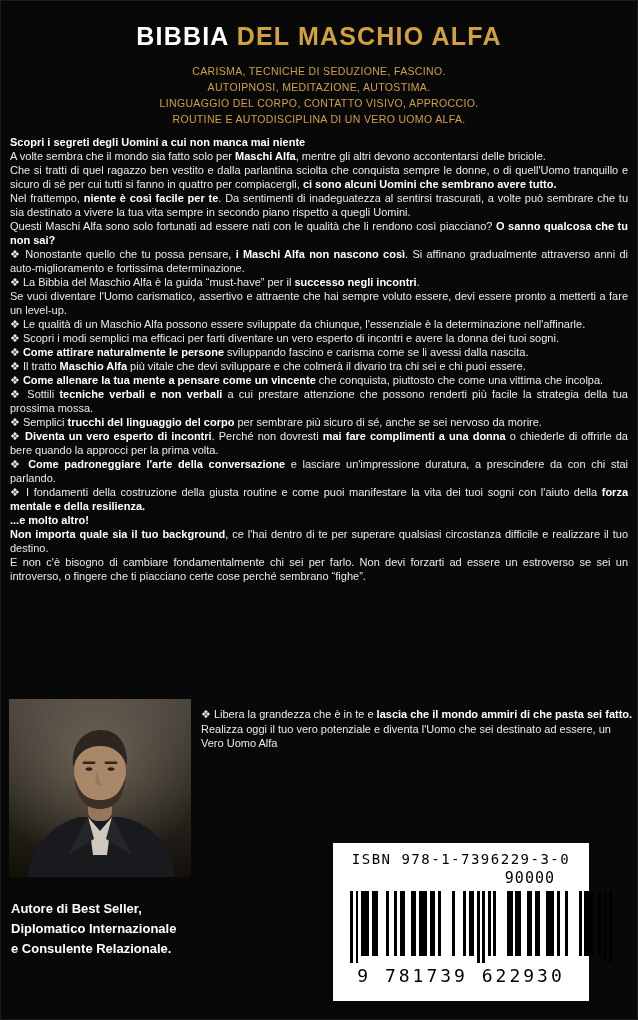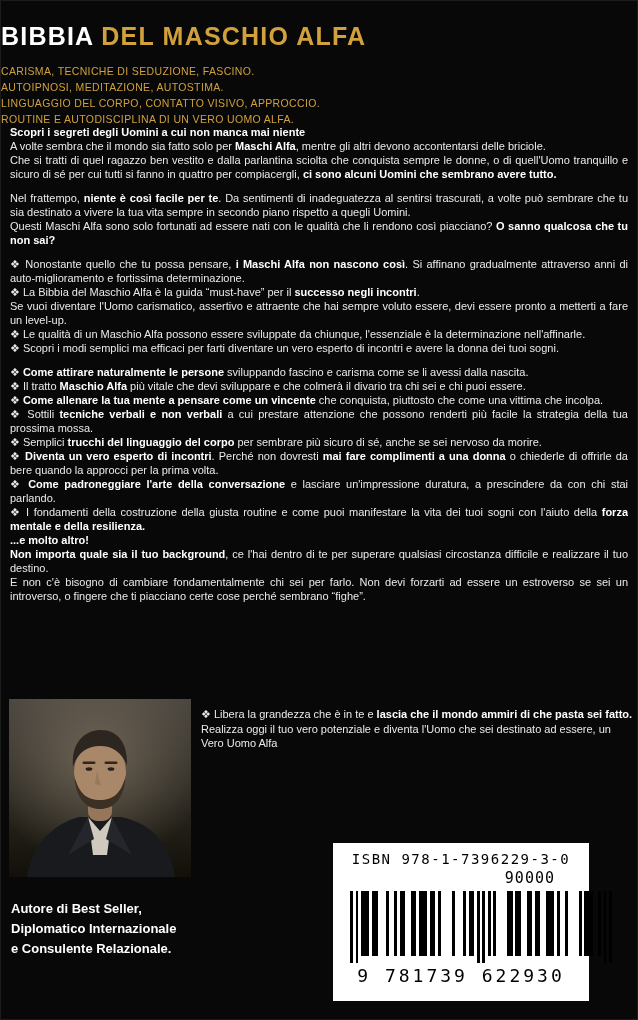--- a/index.html
+++ b/index.html
@@ -5,32 +5,32 @@
   * { margin:0; padding:0; box-sizing:border-box; }
   html,body { background:#000; }
   .page {
     position:relative; width:638px; height:1020px; margin:0 auto;
     background: var(--page_bg, #080808);
     font-family:"Liberation Sans", sans-serif;
     color: var(--body_text, #eaeaea);
     overflow:hidden;
     border:1px solid #1c1c1c;
   }
-  .header { position:absolute; top:22px; left:0; right:0; }
+  .header { position:absolute; top:22px; left:0; right:0; text-align:center; }
   .title { font-size:25px; font-weight:bold; letter-spacing:1.2px; line-height:1.1; }
   .title .w { color:#ffffff; }
   .title .g { color: var(--gold, #d0a13c); margin-left:7px; }
   .subtitle { margin-top:12px; color: var(--gold, #d0a13c); font-weight:normal;
               font-size:10.5px; letter-spacing:0.35px; line-height:16px; }
   .body-copy {
-    position:absolute; top:124px; left:9px; right:9px; height:560px; overflow:hidden;
+    position:absolute; top:134px; left:9px; right:9px; height:560px; overflow:hidden;
     font-size:11px; line-height:14px; text-align:justify;
   }
   .para { margin:0; }
-  .para.gap { margin-top:10px; }
+  .para.gap { }
   .b { font-weight:bold; color:#ffffff; }
   .photo {
     position:absolute; left:8px; top:698px; width:182px; height:178px;
     background:#141210; overflow:hidden;
   }
   .photo svg { width:100%; height:100%; display:block; }
   .side-copy {
     position:absolute; left:200px; top:700px; width:432px;
     font-size:11px; line-height:14.5px; text-align:left;
   }

